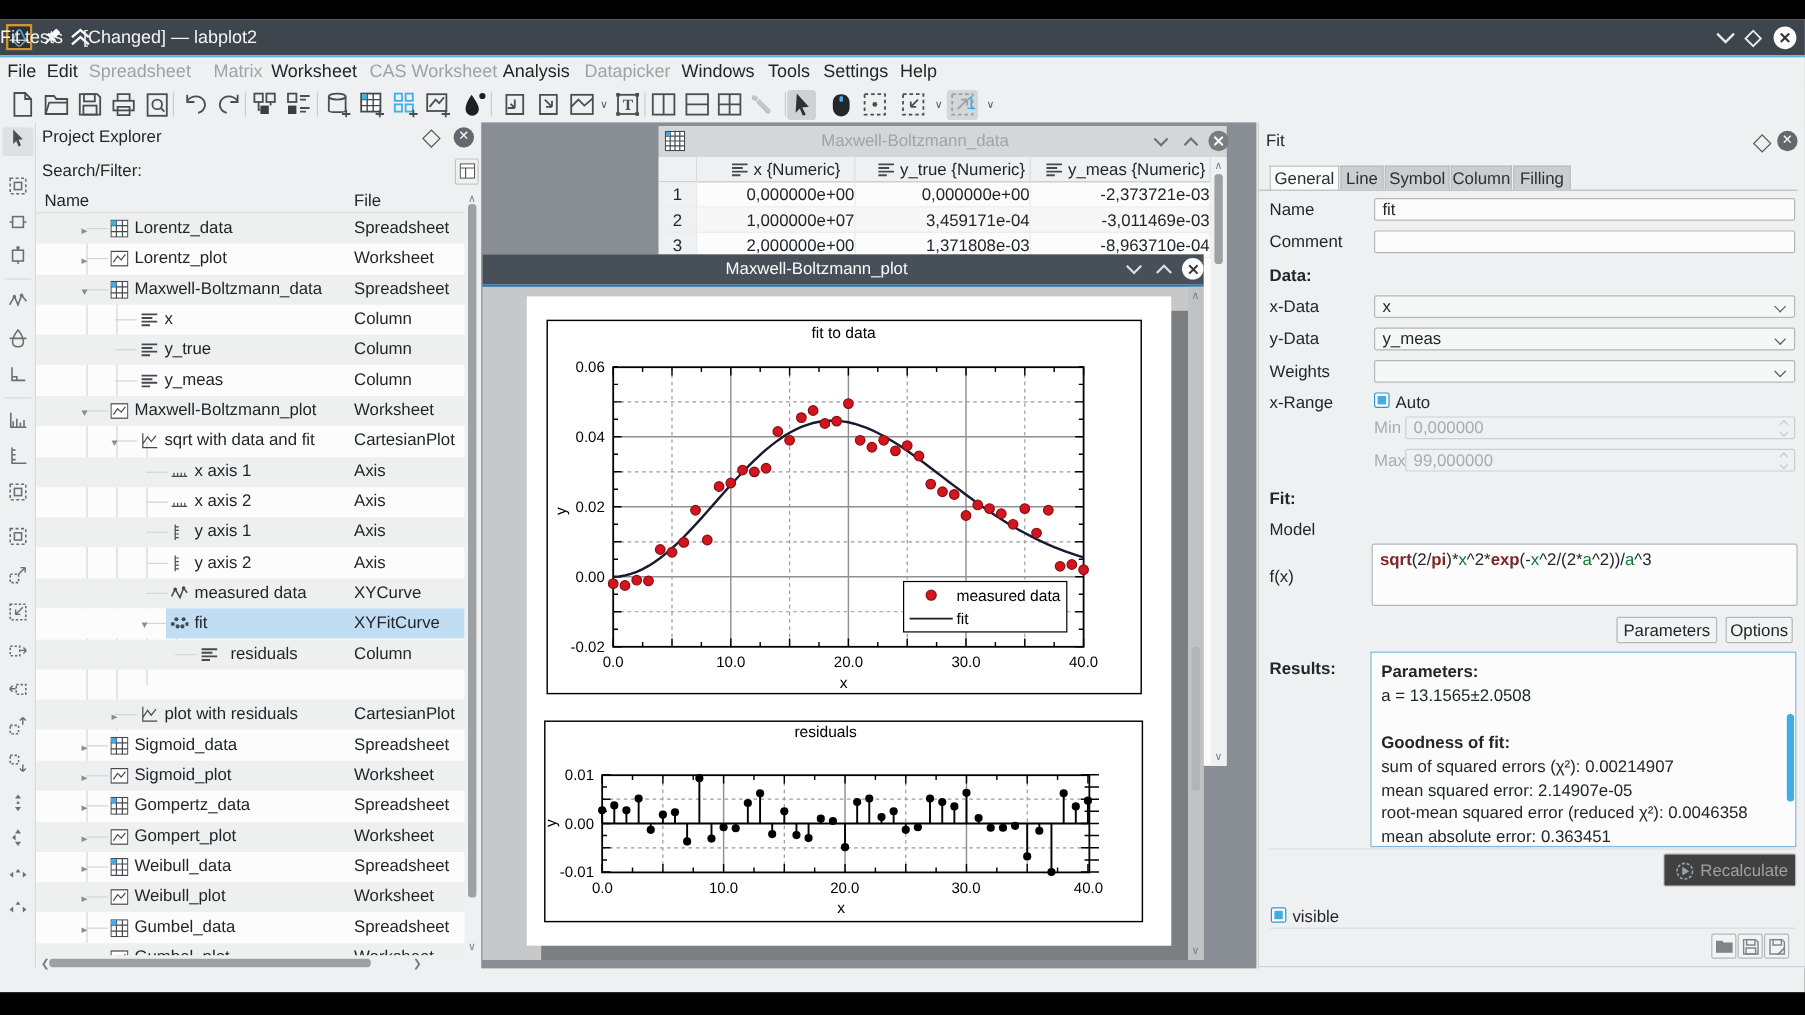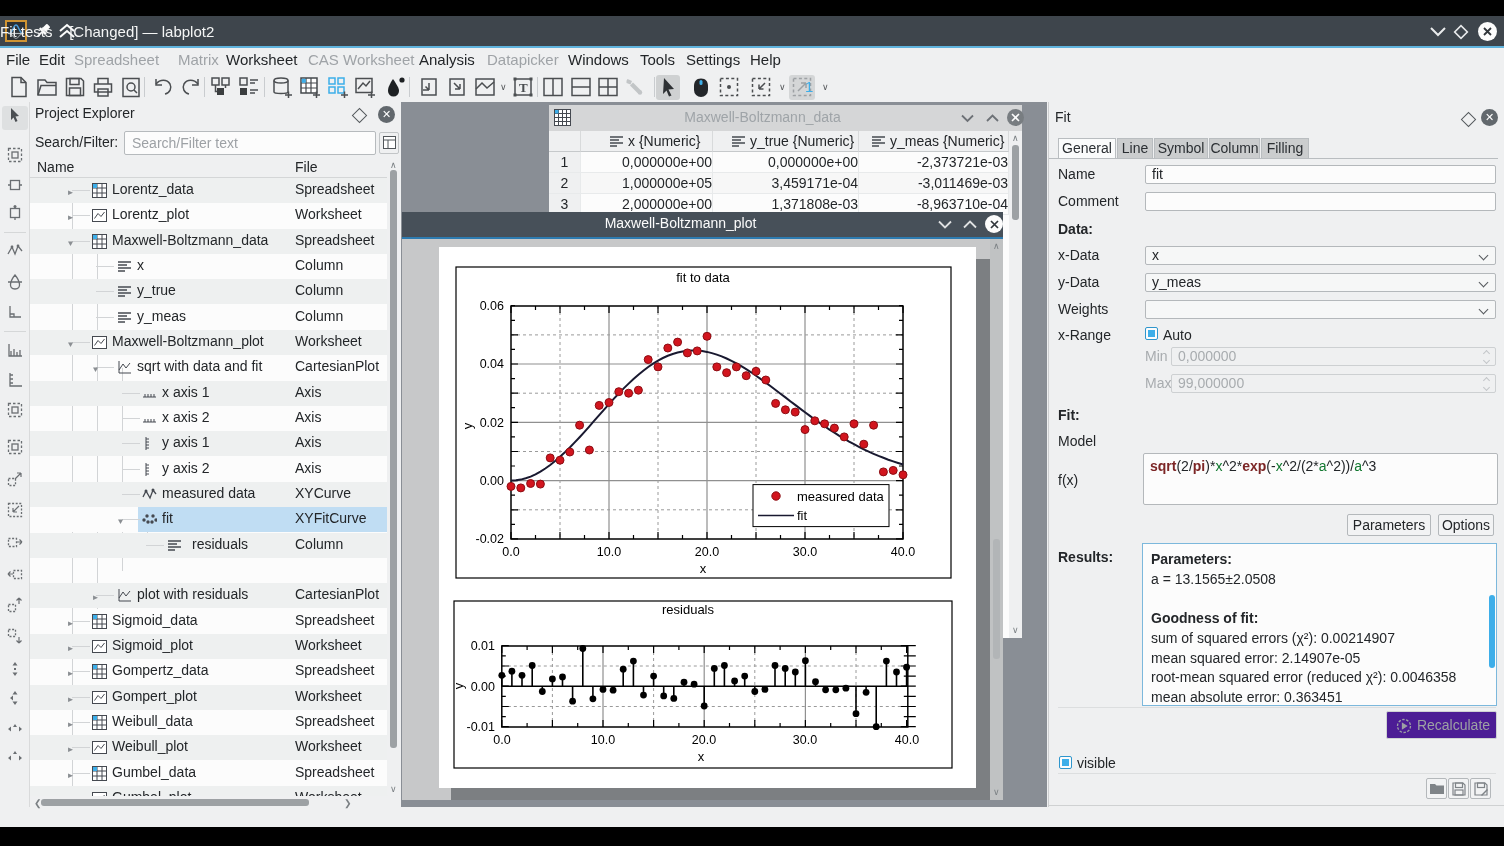--- a/index.html
+++ b/index.html
@@ -208,21 +208,20 @@
       <svg style="top:647px" width="18" height="18">
         <path d="M2 9 L5 6.5 V11.5 Z M16 9 L13 6.5 V11.5 Z M9 2 L11 5 H7 Z" fill="#6a6e72"></path>
       </svg>
     </div>
     <div id="ldock">
 <div class="hdr">Project Explorer</div>
 <div class="dockdiamond" style="left:324px;top:8px"></div>
 <div class="dockclose" style="left:348px;top:4px">✕</div>
 <div id="searchrow">
         <label>Search/Filter:</label>
-        <div id="searchbox">Search/Filter text</div>
 <div id="filterbtn"><svg style="margin:3px 0 0 3px" width="13" height="13">
             <rect x="0.5" y="0.5" width="12" height="12" fill="#fff" stroke="#51565a"></rect>
             <path d="M0.5 4 H12.5 M5 4 V12.5" stroke="#51565a"></path>
           </svg></div>
       </div>
 <div id="treehead">
         <span style="position:absolute;left:7px;top:1px">Name</span>
         <span style="position:absolute;left:265px;top:1px">File</span>
       </div>
 <div id="tree">
@@ -652,21 +651,21 @@
             <svg style="position:absolute;left:12px;top:3px" width="15" height="15">
               <path d="M1 3 H14 M1 6 H10 M1 9 H14 M1 12 H8" stroke="#454950" stroke-width="1.6"></path>
             </svg>
             <span style="position:absolute;left:31px;top:2px">y_meas {Numeric}</span>
           </div>
 <div class="ssc" style="left:0;top:21px;width:32px;background:#eff0f1;text-align:center;padding-left:0">1</div>
 <div class="ssc" style="left:32px;top:21px;width:132px">0,000000e+00</div>
 <div class="ssc" style="left:164px;top:21px;width:146px">0,000000e+00</div>
 <div class="ssc" style="left:310px;top:21px;width:150px">-2,373721e-03</div>
 <div class="ssc" style="left:0;top:42px;width:32px;background:#eff0f1;text-align:center;padding-left:0">2</div>
-<div class="ssc" style="left:32px;top:42px;width:132px;background:#f7f7f7">1,000000e+05</div>
+<div class="ssc" style="left:32px;top:42px;width:132px;background:#f7f7f7">1,000000e+07</div>
 <div class="ssc" style="left:164px;top:42px;width:146px;background:#f7f7f7">3,459171e-04</div>
 <div class="ssc" style="left:310px;top:42px;width:150px;background:#f7f7f7">-3,011469e-03</div>
 <div class="ssc" style="left:0;top:63px;width:32px;background:#eff0f1;text-align:center;padding-left:0">3</div>
 <div class="ssc" style="left:32px;top:63px;width:132px">2,000000e+00</div>
 <div class="ssc" style="left:164px;top:63px;width:146px">1,371808e-03</div>
 <div class="ssc" style="left:310px;top:63px;width:150px">-8,963710e-04</div>
 <div style="position:absolute;left:460px;top:0;width:13px;height:507px;background:#eff0f1">
             <span class="scrarr" style="left:3px;top:2px">∧</span>
             <div style="position:absolute;left:3px;top:14px;width:7px;height:75px;border-radius:3px;background:#9da1a4"></div>
             <span class="scrarr" style="left:3px;top:494px">∨</span>
@@ -910,21 +909,21 @@
  <div class="flabel" style="top:331px">Model</div>
  <div class="flabel" style="top:370px">f(x)</div>
  <div style="position:absolute;left:94px;top:351px;width:355px;height:52px;background:#fcfcfc;border:1px solid #b4b8bb;border-radius:2px;padding:4px 0 0 6px;font-size:14px"><b style="color:#7c2626">sqrt</b>(2/<b style="color:#7c2626">pi</b>)*<span style="color:#11782f">x</span>^2*<b style="color:#7c2626">exp</b>(-<span style="color:#11782f">x</span>^2/(2*<span style="color:#11782f">a</span>^2))/<span style="color:#11782f">a</span>^3</div>
  <div class="btn" style="left:298px;top:412px;width:84px">Parameters</div>
  <div class="btn" style="left:389px;top:412px;width:56px">Options</div>
  <div class="flabel" style="top:447px;font-weight:bold">Results:</div>
  <div style="position:absolute;left:93px;top:441px;width:355px;height:163px;background:#fcfcfc;border:1px solid #7cb8dc;padding:6px 0 0 8px;font-size:14px;line-height:19.7px"><b>Parameters:</b><br>a&nbsp;=&nbsp;13.1565±2.0508<br><br><b>Goodness of fit:</b><br>sum of squared errors (χ²): 0.00214907<br>mean squared error: 2.14907e-05<br>root-mean squared error (reduced χ²): 0.0046358<br>mean absolute error: 0.363451</div>
  <div style="position:absolute;left:440px;top:452px;width:6px;height:145px;background:#fcfcfc"></div>
  <div style="position:absolute;left:440px;top:493px;width:6px;height:73px;border-radius:3px;background:#3daee9"></div>
  <div style="position:absolute;left:9px;top:605px;width:438px;height:1px;background:#dcdedf"></div>
- <div class="btn" style="left:337px;top:609px;width:111px;height:28px;background:#4c1d95;border-color:#cfd2d3;color:#9da1a4;padding-top:5px"><svg style="position:absolute;left:9px;top:6px" width="16" height="16" fill="none" stroke="#9da1a4" stroke-width="1.3">
+ <div class="btn" style="left:337px;top:609px;width:111px;height:28px;background:#404040;border-color:#cfd2d3;color:#9da1a4;padding-top:5px"><svg style="position:absolute;left:9px;top:6px" width="16" height="16" fill="none" stroke="#9da1a4" stroke-width="1.3">
           <circle cx="8" cy="8" r="6.5" stroke-dasharray="2.5 1.5"></circle>
           <path d="M6.5 5.5 L10.5 8 L6.5 10.5 Z" fill="#9da1a4"></path>
         </svg><span style="margin-left:24px">Recalculate</span></div>
  <div class="chk" style="left:10px;top:654px"></div>
       <div style="position:absolute;left:28px;top:653px">visible</div>
  <div style="position:absolute;left:9px;top:671px;width:438px;height:1px;background:#dcdedf"></div>
  <div class="btn" style="left:377px;top:676px;width:21px;height:21px">
         <svg style="position:absolute;left:3px;top:4px" width="14" height="12" fill="#7f8488">
           <path d="M0 11 V1 H5 L6.5 2.5 H14 V11 Z"></path>
         </svg>

